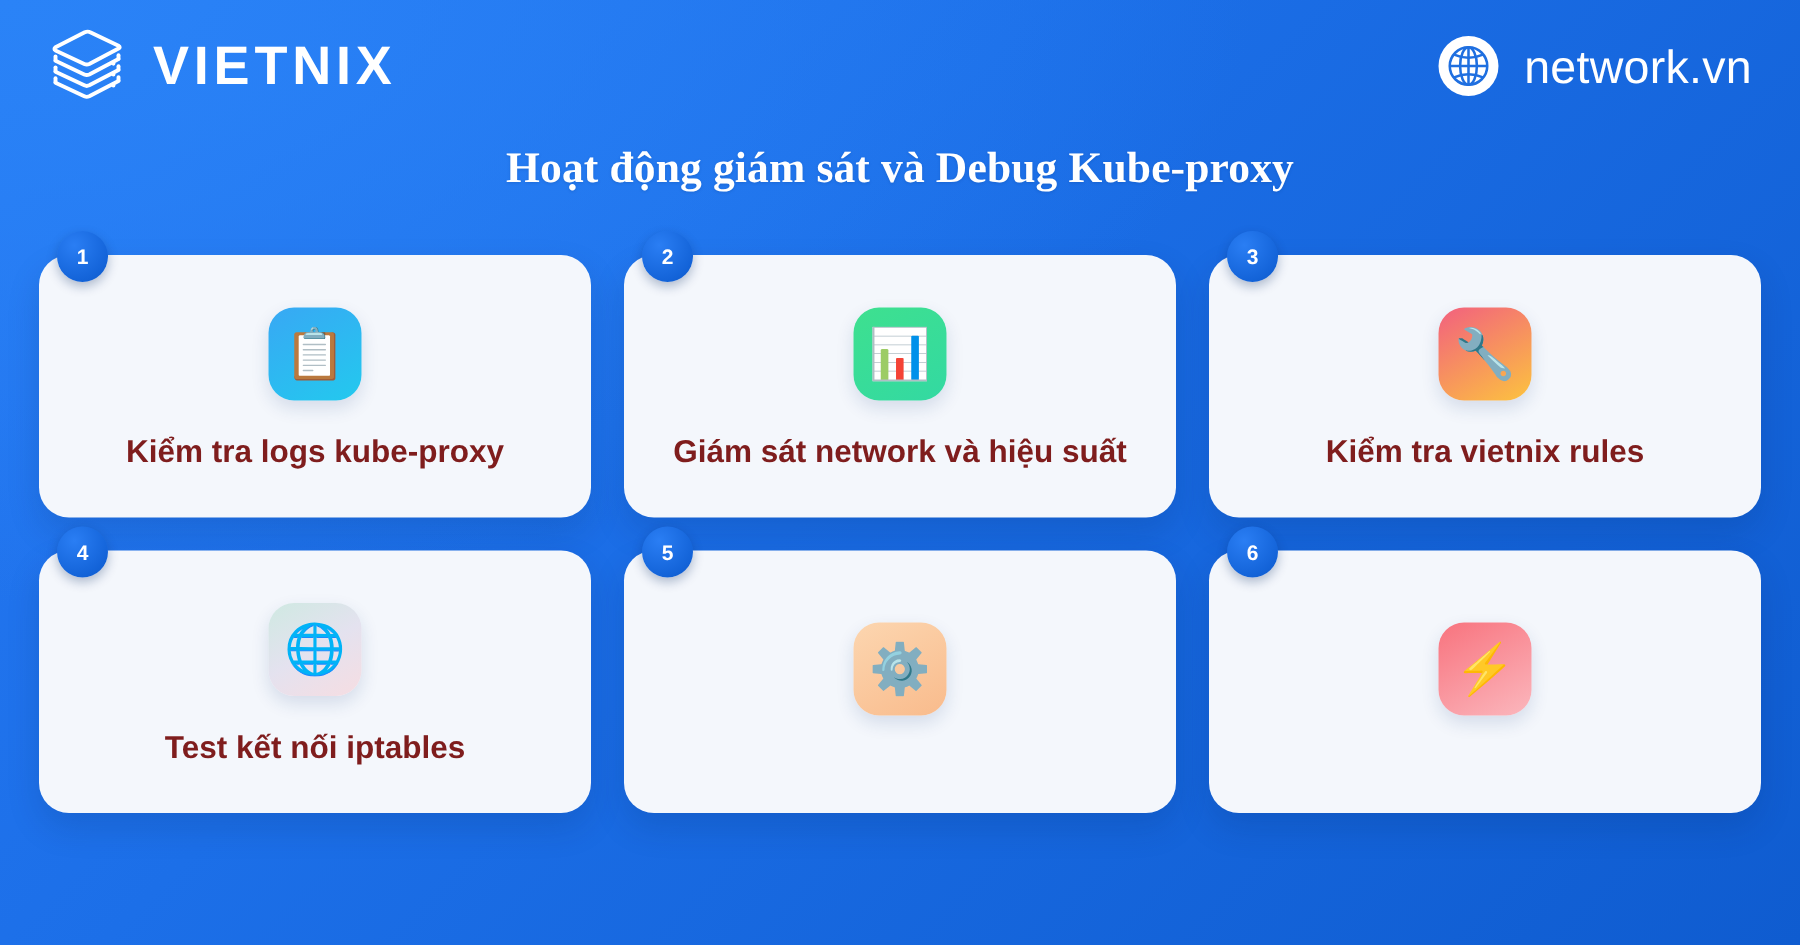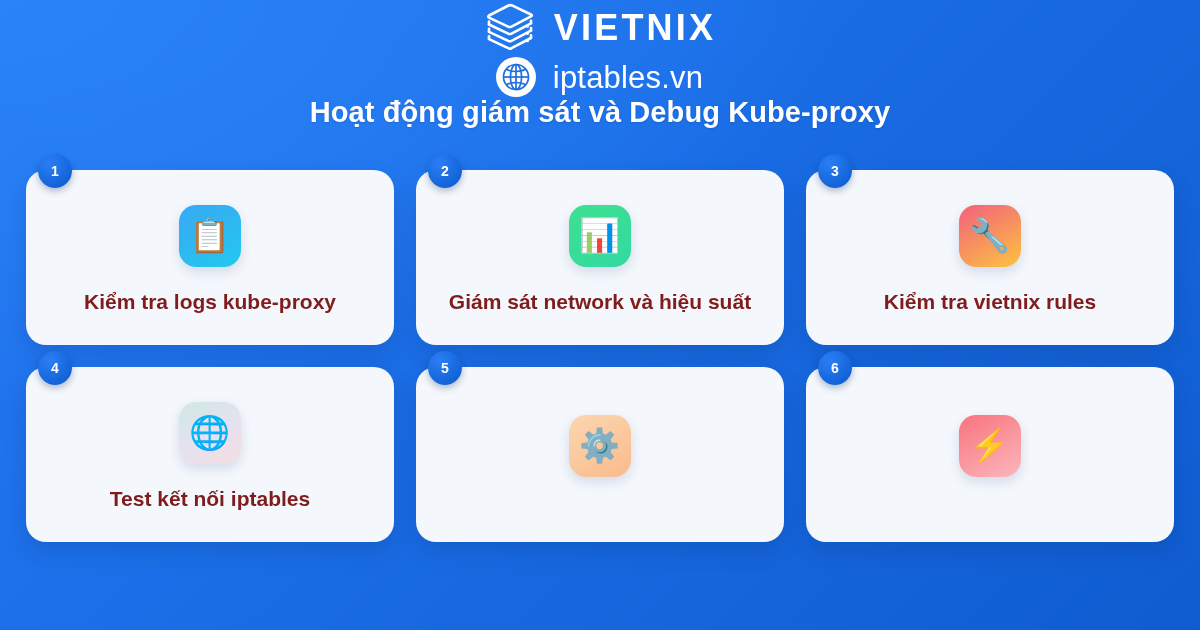--- a/index.html
+++ b/index.html
@@ -27,21 +27,20 @@
 
   
   .header {
     position: absolute;
     top: 0; left: 0; right: 0;
     height: 88px;
     display: flex;
     align-items: center;
     justify-content: space-between;
     padding: 0 32px 0 30px;
-    flex-direction: column;
   }
 
   .brand {
     display: flex;
     align-items: center;
     gap: 16px;
   }
 
   .brand-mark {
     width: 56px;
@@ -86,20 +85,21 @@
     position: absolute;
     top: 96px;
     left: 0;
     right: 0;
     text-align: center;
     color: #ffffff;
     font-size: 29px;
     font-weight: 700;
     letter-spacing: 0.1px;
     text-shadow: 0 1px 2px rgba(8,54,122,0.22);
+    font-family: Liberation Serif, serif;
   }
 
   
   .grid {
     position: absolute;
     top: 170px;
     left: 26px;
     width: 1148px;
     display: grid;
     grid-template-columns: repeat(3, 1fr);
@@ -202,21 +202,21 @@
         <circle cx="21" cy="21" r="20" fill="#ffffff"></circle>
         <g fill="none" stroke="#1f6fe0" stroke-width="1.7">
           <circle cx="21" cy="21" r="12.5"></circle>
           <ellipse cx="21" cy="21" rx="5.6" ry="12.5"></ellipse>
           <line x1="8.5" y1="21" x2="33.5" y2="21"></line>
           <path d="M11.4 13.4 Q21 17.6 30.6 13.4"></path>
           <path d="M11.4 28.6 Q21 24.4 30.6 28.6"></path>
           <line x1="21" y1="8.5" x2="21" y2="33.5"></line>
         </g>
       </svg>
-      <span class="site-url">iptables.vn</span>
+      <span class="site-url">network.vn</span>
     </div>
 
   </div>
 
   <h1 class="page-title">Hoạt động giám sát và Debug Kube-proxy</h1>
 
   <div class="grid">
 
     <div class="card">
       <div class="card-badge">1</div>

